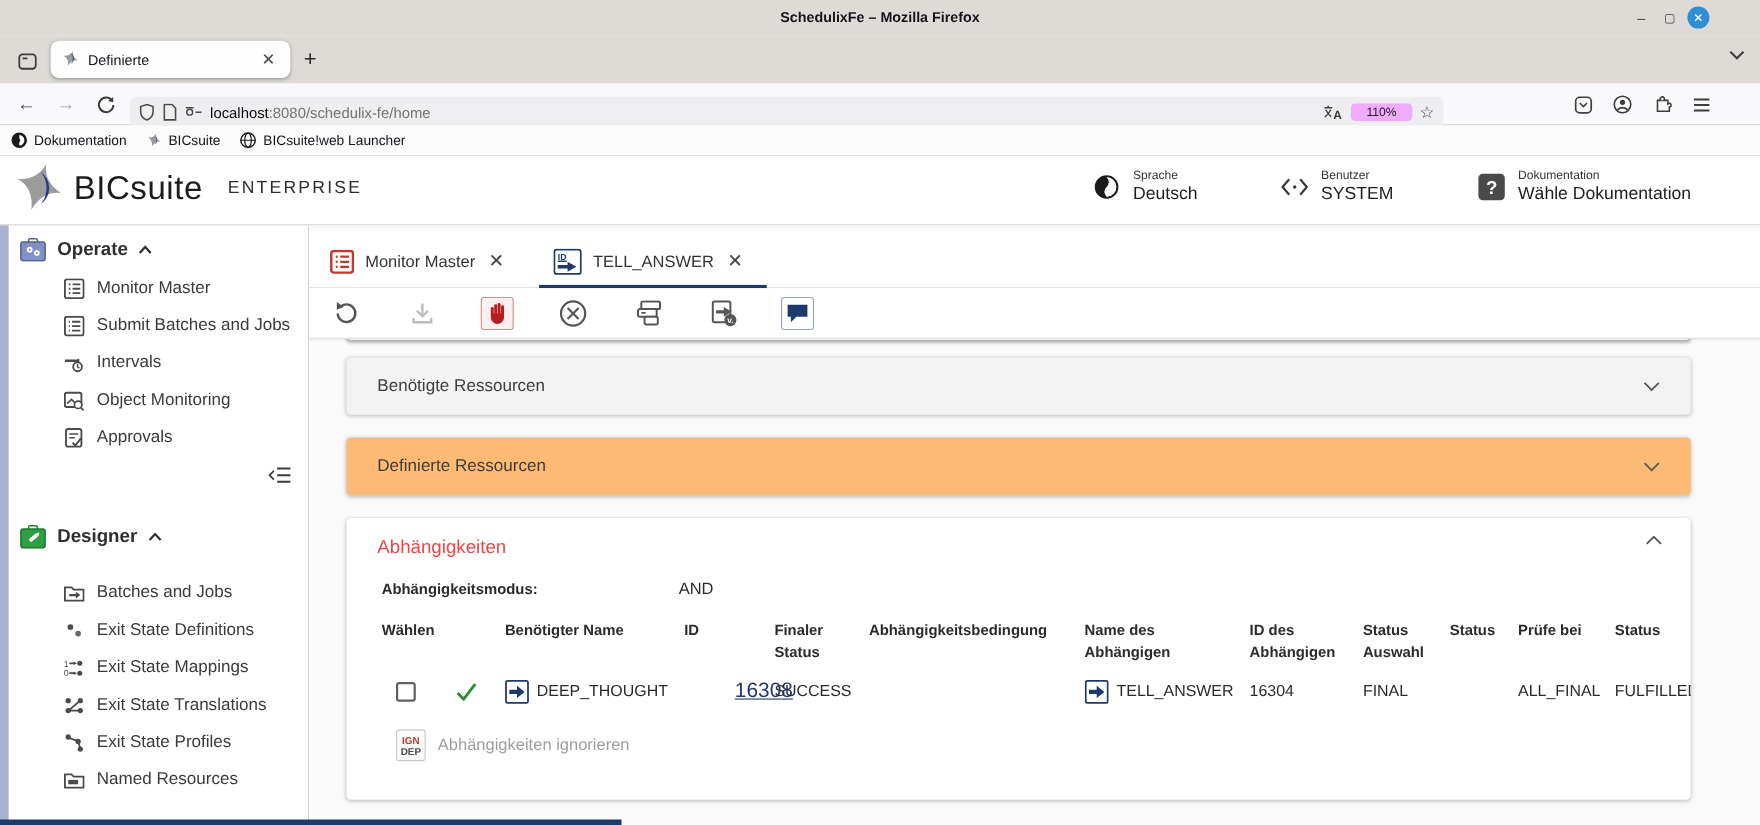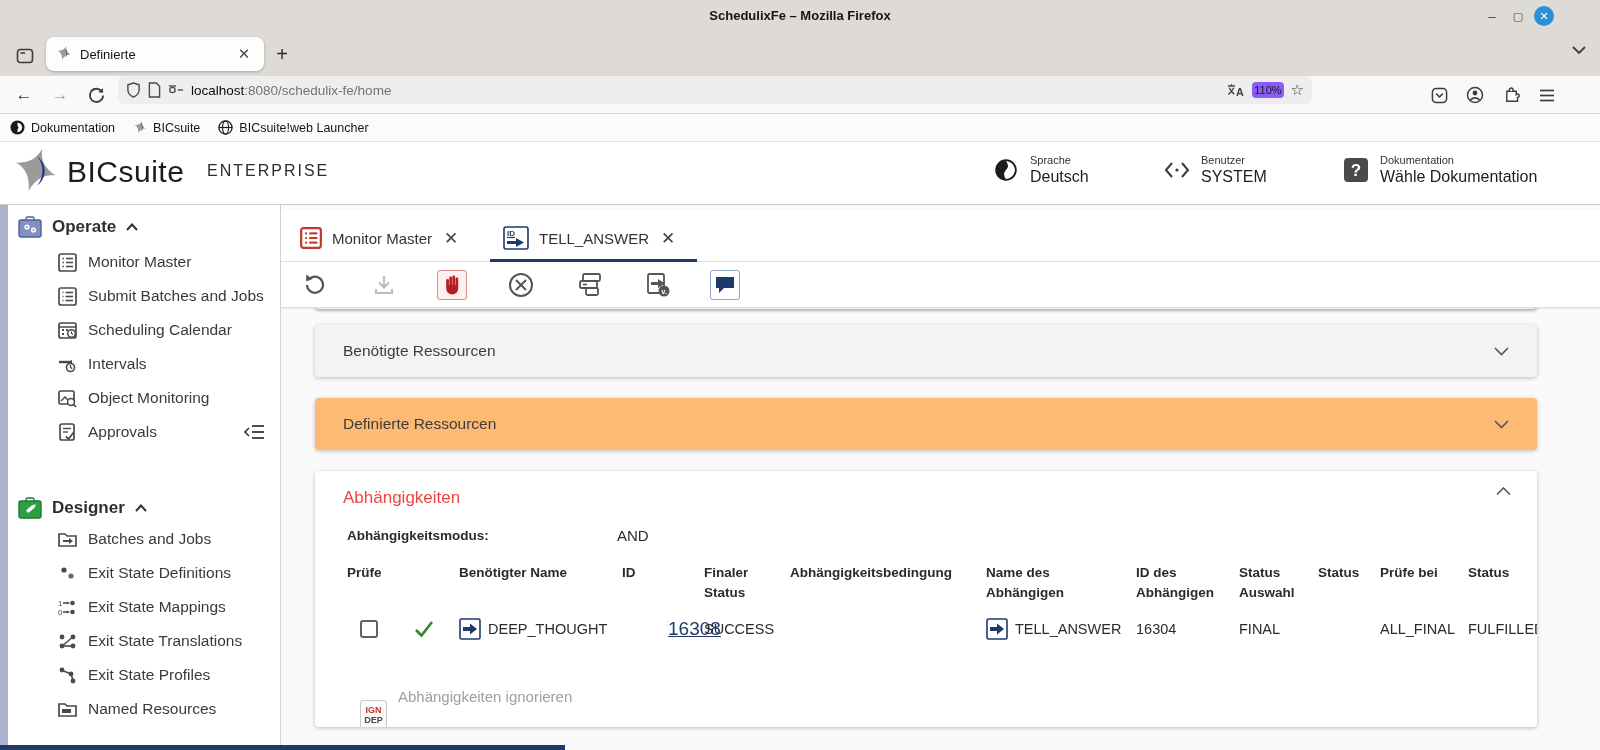--- a/index.html
+++ b/index.html
@@ -16,24 +16,24 @@
   .tabstrip { position:absolute; left:0; top:32px; width:1600px; height:44px; background:#dedbd7; }
   .ffview { position:absolute; left:10px; top:11px; width:30px; height:26px; border-radius:4px; display:flex; align-items:center; justify-content:center; }
   .browser-tab { position:absolute; left:46px; top:5px; width:218px; height:34px; background:#fdfdfd; border-radius:8px; box-shadow:0 1px 3px rgba(0,0,0,.25); display:flex; align-items:center; padding:0 10px; gap:8px; }
   .browser-tab .t-label { font-size:13px; color:#15141a; flex:1; }
   .tab-close, .newtab-btn { color:#4a4a4a; font-size:15px; display:flex; align-items:center; justify-content:center; width:20px; height:20px; }
   .newtab-btn { position:absolute; left:272px; top:12px; font-size:20px; color:#2b2b2b; }
   .alltabs-btn { position:absolute; right:14px; top:14px; color:#3d3d3d; }
 
   .navbar { position:absolute; left:0; top:76px; width:1600px; height:38px; background:#f9f9fb; border-bottom:1px solid #d4d4d4; }
   .nav-ico { position:absolute; top:7px; width:24px; height:24px; display:flex; align-items:center; justify-content:center; font-size:17px; color:#3d3d3d; }
-  .urlbar { position:absolute; left:118px; top:0; width:1194px; height:28px; background:#eeeef0; border-radius:6px; display:flex; align-items:center; padding:0 8px; gap:7px; }
+  .urlbar { position:absolute; left:118px; top:12px; width:1194px; height:28px; background:#eeeef0; border-radius:6px; display:flex; align-items:center; padding:0 8px; gap:7px; }
   .urlbar .url-text { font-size:13.5px; color:#0c0c0d; flex:1; }
   .urlbar .url-text .dim { color:#737373; }
-  .zoom-pill { background:#8b5cf6; border-radius:4px; font-size:11px; color:#1b1b1d; padding:2px 2px; }
+  .zoom-pill { background:#f0abfc; border-radius:4px; font-size:11px; color:#1b1b1d; padding:2px 14px; }
   .right-ico { position:absolute; top:7px; width:24px; height:24px; display:flex; align-items:center; justify-content:center; }
 
   .bookmarksbar { position:absolute; left:0; top:114px; width:1600px; height:28px; background:#fbfbfc; border-bottom:1px solid #e2e2e2; display:flex; align-items:center; padding-left:10px; gap:18px; }
   .bm-item { display:flex; align-items:center; gap:6px; font-size:12.5px; color:#15141a; }
 
   
   .appheader { position:absolute; left:0; top:142px; width:1600px; height:63px; background:#fff; border-bottom:1px solid #c9c9c9; }
   .brand { position:absolute; left:67px; top:13px; font-size:30px; color:#1c1c1c; letter-spacing:.5px; }
   .edition { position:absolute; left:207px; top:20px; font-size:16px; color:#2d2d2d; letter-spacing:2px; }
   .hdr-group { position:absolute; top:12px; display:flex; align-items:center; gap:10px; }
@@ -78,21 +78,21 @@
   .dep-mode-label { position:absolute; left:32px; top:57px; font-size:13.5px; font-weight:bold; color:#2b2b2b; }
   .dep-mode-value { position:absolute; left:302px; top:56px; font-size:15px; color:#2b2b2b; }
 
   table.deps { position:absolute; left:32px; top:92px; border-collapse:collapse; table-layout:fixed; width:1241px; }
   table.deps th { text-align:left; vertical-align:top; font-size:13.5px; font-weight:bold; color:#2b2b2b; line-height:20px; padding:0 12px 0 0; }
   table.deps td { vertical-align:middle; font-size:14.5px; color:#2b2b2b; padding:0 12px 0 0; height:52px; }
   .cell-flex { display:flex; align-items:center; gap:7px; }
   .checkbox { width:18px; height:18px; border:2px solid #616161; border-radius:3px; background:#fff; margin-left:13px; }
   .id-link { color:#1f3a68; text-decoration:underline; font-size:19px;margin-left:39px; }
   .ign-row { position:absolute; left:45px; top:192px; display:flex; align-items:center; gap:11px; }
-  .ign-badge { width:27px; height:29px; border:1px solid #c9c9c9; border-radius:3px; background:#fafafa; display:flex; flex-direction:column; align-items:center; justify-content:center; line-height:10px;margin-top:37px; }
+  .ign-badge { width:27px; height:29px; border:1px solid #c9c9c9; border-radius:3px; background:#fafafa; display:flex; flex-direction:column; align-items:center; justify-content:center; line-height:10px; }
   .ign-badge .l1 { font-size:9px; font-weight:bold; color:#c0392b; }
   .ign-badge .l2 { font-size:9px; font-weight:bold; color:#4a4a4a; }
   .ign-label { font-size:15px; color:#9e9e9e; }
 
   .bottom-navy { position:absolute; left:0; top:745px; width:565px; height:5px; background:#1d3a6a; }
 
   svg { display:block; }
 </style>
 </head>
 <body>
@@ -323,34 +323,20 @@
             <line x1="4.5" y1="9.5" x2="5.5" y2="9.5"></line>
             <line x1="7.5" y1="9.5" x2="15" y2="9.5"></line>
             <line x1="4.5" y1="13.5" x2="5.5" y2="13.5"></line>
             <line x1="7.5" y1="13.5" x2="15" y2="13.5"></line>
           </g>
         </svg>
       <span>Submit Batches and Jobs</span>
     </div>
     <div class="sb-item">
       <svg width="19" height="19" viewBox="0 0 19 19">
-          <rect x="1" y="2" width="17" height="15" rx="2" fill="none" stroke="#4a4a4a" stroke-width="1.7"></rect>
-          <line x1="1" y1="6" x2="18" y2="6" stroke="#4a4a4a" stroke-width="1.5"></line>
-          <g fill="#4a4a4a">
-            <rect x="4" y="8" width="2" height="2"></rect>
-            <rect x="8" y="8" width="2" height="2"></rect>
-            <rect x="4" y="12" width="2" height="2"></rect>
-          </g>
-          <circle cx="13.5" cy="12.5" r="3.8" fill="#fff" stroke="#4a4a4a" stroke-width="1.5"></circle>
-          <polyline points="13.5,10.5 13.5,12.5 15,13.5" fill="none" stroke="#4a4a4a" stroke-width="1.2"></polyline>
-        </svg>
-      <span>Scheduling Calendar</span>
-    </div>
-    <div class="sb-item">
-      <svg width="19" height="19" viewBox="0 0 19 19">
           <path d="M1 7 H10 L14 5 V9 Z" fill="#4a4a4a"></path>
           <line x1="1" y1="7" x2="14" y2="7" stroke="#4a4a4a" stroke-width="2.4"></line>
           <circle cx="12.5" cy="12.5" r="4" fill="#fff" stroke="#4a4a4a" stroke-width="1.6"></circle>
           <polyline points="12.5,10 12.5,12.5 14.3,13.6" fill="none" stroke="#4a4a4a" stroke-width="1.3"></polyline>
         </svg>
       <span>Intervals</span>
     </div>
     <div class="sb-item">
       <svg width="19" height="19" viewBox="0 0 19 19">
           <rect x="1" y="2" width="15" height="13" rx="1.5" fill="none" stroke="#4a4a4a" stroke-width="1.7"></rect>
@@ -364,21 +350,21 @@
       <svg width="19" height="19" viewBox="0 0 19 19">
           <rect x="2" y="1" width="14" height="16" rx="2" fill="none" stroke="#4a4a4a" stroke-width="1.7"></rect>
           <line x1="5" y1="5.5" x2="13" y2="5.5" stroke="#4a4a4a" stroke-width="1.4"></line>
           <line x1="5" y1="9" x2="10" y2="9" stroke="#4a4a4a" stroke-width="1.4"></line>
           <polyline points="8,13.5 10.5,16 15.5,9.5" fill="none" stroke="#4a4a4a" stroke-width="1.8"></polyline>
         </svg>
       <span>Approvals</span>
     </div>
   </div>
 
-  <div class="sb-head" style="top:288px;text-align:center;">
+  <div class="sb-head" style="top:268px;text-align:center;">
     <svg width="24" height="22" viewBox="0 0 24 22">
         <rect x="1" y="4" width="22" height="17" rx="2" fill="#2f9e44" stroke="#1d7a30" stroke-width="1.4"></rect>
         <path d="M8 4 V2.5 a1.5 1.5 0 0 1 1.5 -1.5 h5 a1.5 1.5 0 0 1 1.5 1.5 V4" fill="none" stroke="#1d7a30" stroke-width="1.4"></path>
         <g transform="rotate(-40 12 12)">
           <rect x="8" y="10.5" width="9" height="3.4" rx="1" fill="#fff"></rect>
           <polygon points="17,10.5 19.4,12.2 17,13.9" fill="#fff"></polygon>
         </g>
       </svg>
     <span>Designer</span>
     <svg width="12" height="8" viewBox="0 0 12 8">
@@ -566,21 +552,21 @@
         <col style="width:196px">
           <col style="width:150px">
           <col style="width:103px">
           <col style="width:79px">
         <col style="width:62px">
           <col style="width:88px">
           <col style="width:120px">
       </colgroup>
       <thead>
         <tr>
-          <th>Prüfe</th>
+          <th>Wählen</th>
           <th>Benötigter Name</th>
           <th>ID</th>
           <th>Finaler Status</th>
           <th>Abhängigkeitsbedingung</th>
           <th>Name des Abhängigen</th>
           <th>ID des Abhängigen</th>
           <th>Status Auswahl</th>
           <th>Status</th>
           <th>Prüfe bei</th>
           <th>Status</th>

